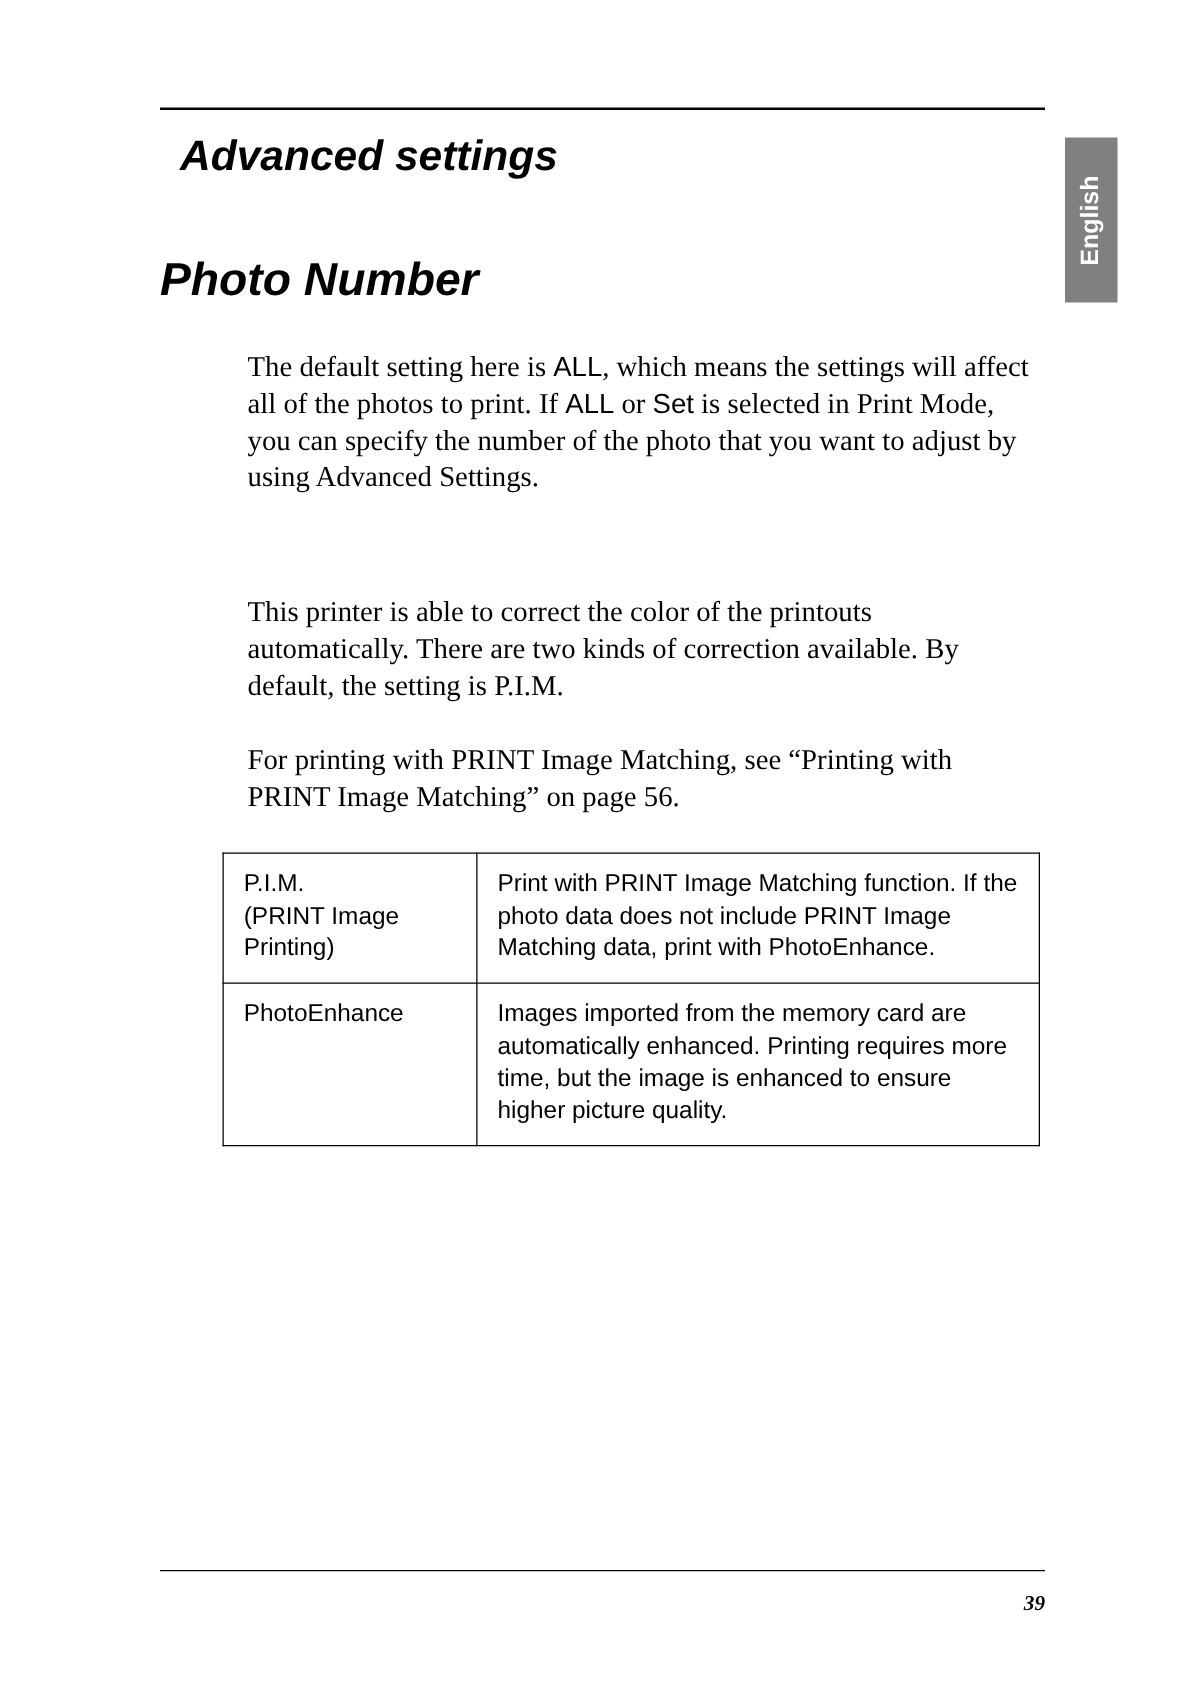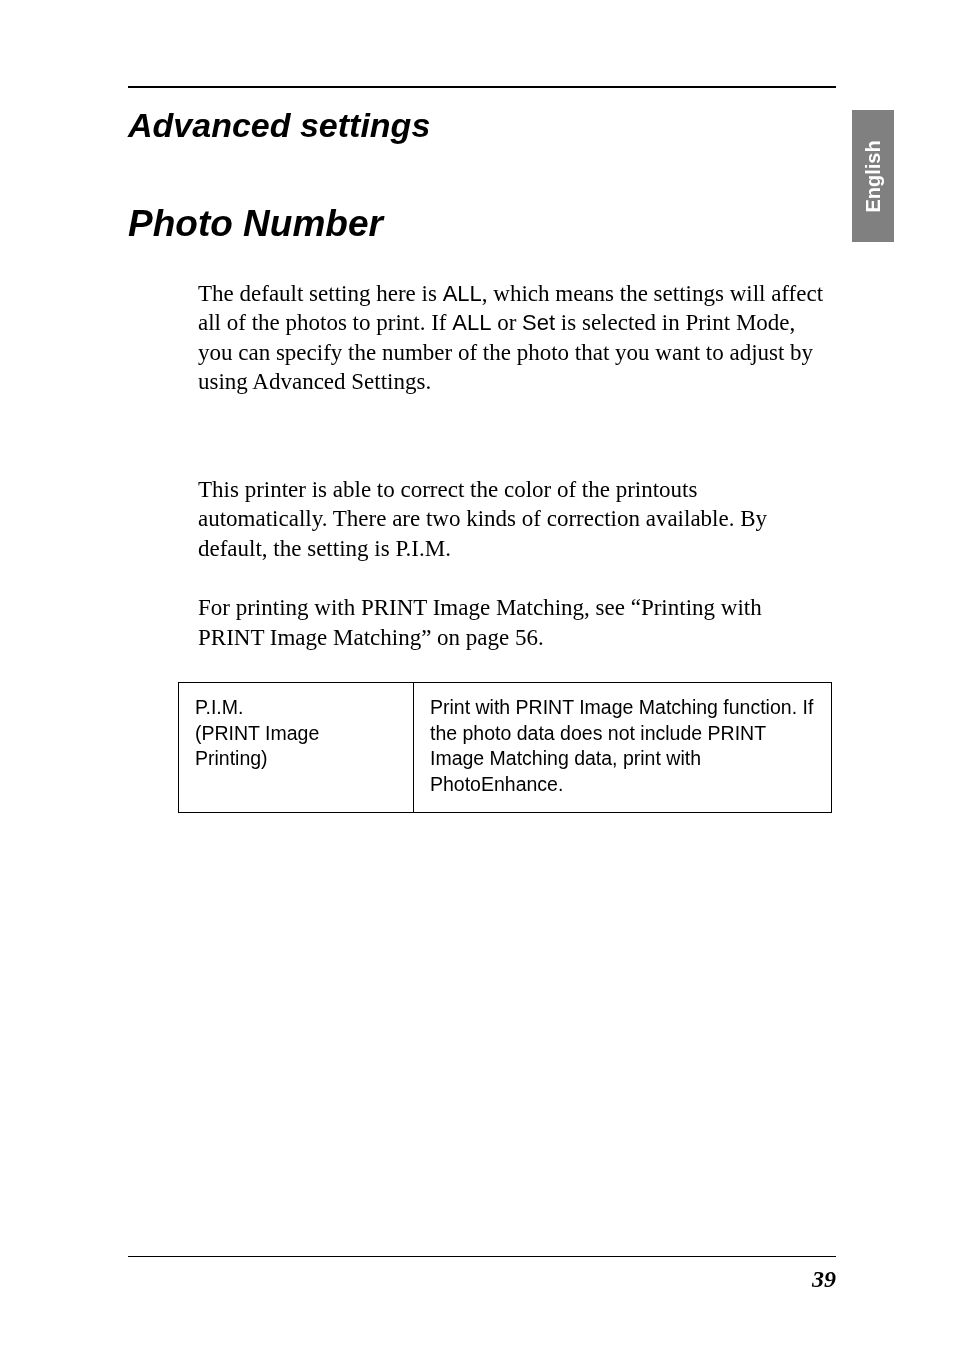--- a/index.html
+++ b/index.html
@@ -43,21 +43,21 @@
       font-family: Arial, Helvetica, sans-serif;
       font-weight: bold;
       font-size: 20px;
       white-space: nowrap;
     }
     .h1 {
       font-family: 'Century Gothic', 'Avant Garde', Arial, sans-serif;
       font-weight: bold;
       font-style: italic;
       font-size: 34px;
-      margin-left: 6px;
+      margin-left: 22px;
       margin-bottom: 58px;
     }
     .h2 {
       font-family: 'Century Gothic', 'Avant Garde', Arial, sans-serif;
       font-weight: bold;
       font-style: italic;
       font-size: 37px;
       margin-left: 6px;
       margin-bottom: 34px;
     }
@@ -87,37 +87,37 @@
     }
     td {
       border: 1px solid #000;
       padding: 12px 16px 14px 16px;
       vertical-align: top;
       font-family: 'Century Gothic', 'Avant Garde', Arial, sans-serif;
       font-size: 19.5px;
       line-height: 1.32;
     }
     td.col1 {
-      width: 235px;
+      width: 203px;
     }
     .bottom-rule {
       position: absolute;
       left: 128px;
       right: 118px;
       bottom: 92px;
       border-top: 1.5px solid #000;
     }
     .page-number {
       position: absolute;
       right: 118px;
       bottom: 56px;
       font-family: 'Book Antiqua', Palatino, Georgia, serif;
       font-weight: bold;
       font-style: italic;
-      font-size: 24px;
+      font-size: 17px;
     }
   </style>
 </head>
 <body>
 
 <div class="page-container">
 
   <div class="top-rule"></div>
 
   <div class="side-tab">
@@ -142,20 +142,24 @@
   <div class="table-container">
     <table>
       <tbody>
           <tr>
         <td class="col1">
           <span>P.I.M.</span><br>
           <span>(PRINT Image Printing)</span>
         </td>
         <td>Print with PRINT Image Matching function. If the photo data does not include PRINT Image Matching data, print with PhotoEnhance.</td>
       </tr>
+      <tr>
+        <td class="col1">PhotoEnhance</td>
+        <td>Images imported from the memory card are automatically enhanced. Printing requires more time, but the image is enhanced to ensure higher picture quality.</td>
+      </tr>
     </tbody>
       </table>
   </div>
 
   <div class="bottom-rule"></div>
   <div class="page-number">39</div>
 
 </div>
 
 </body></html>

